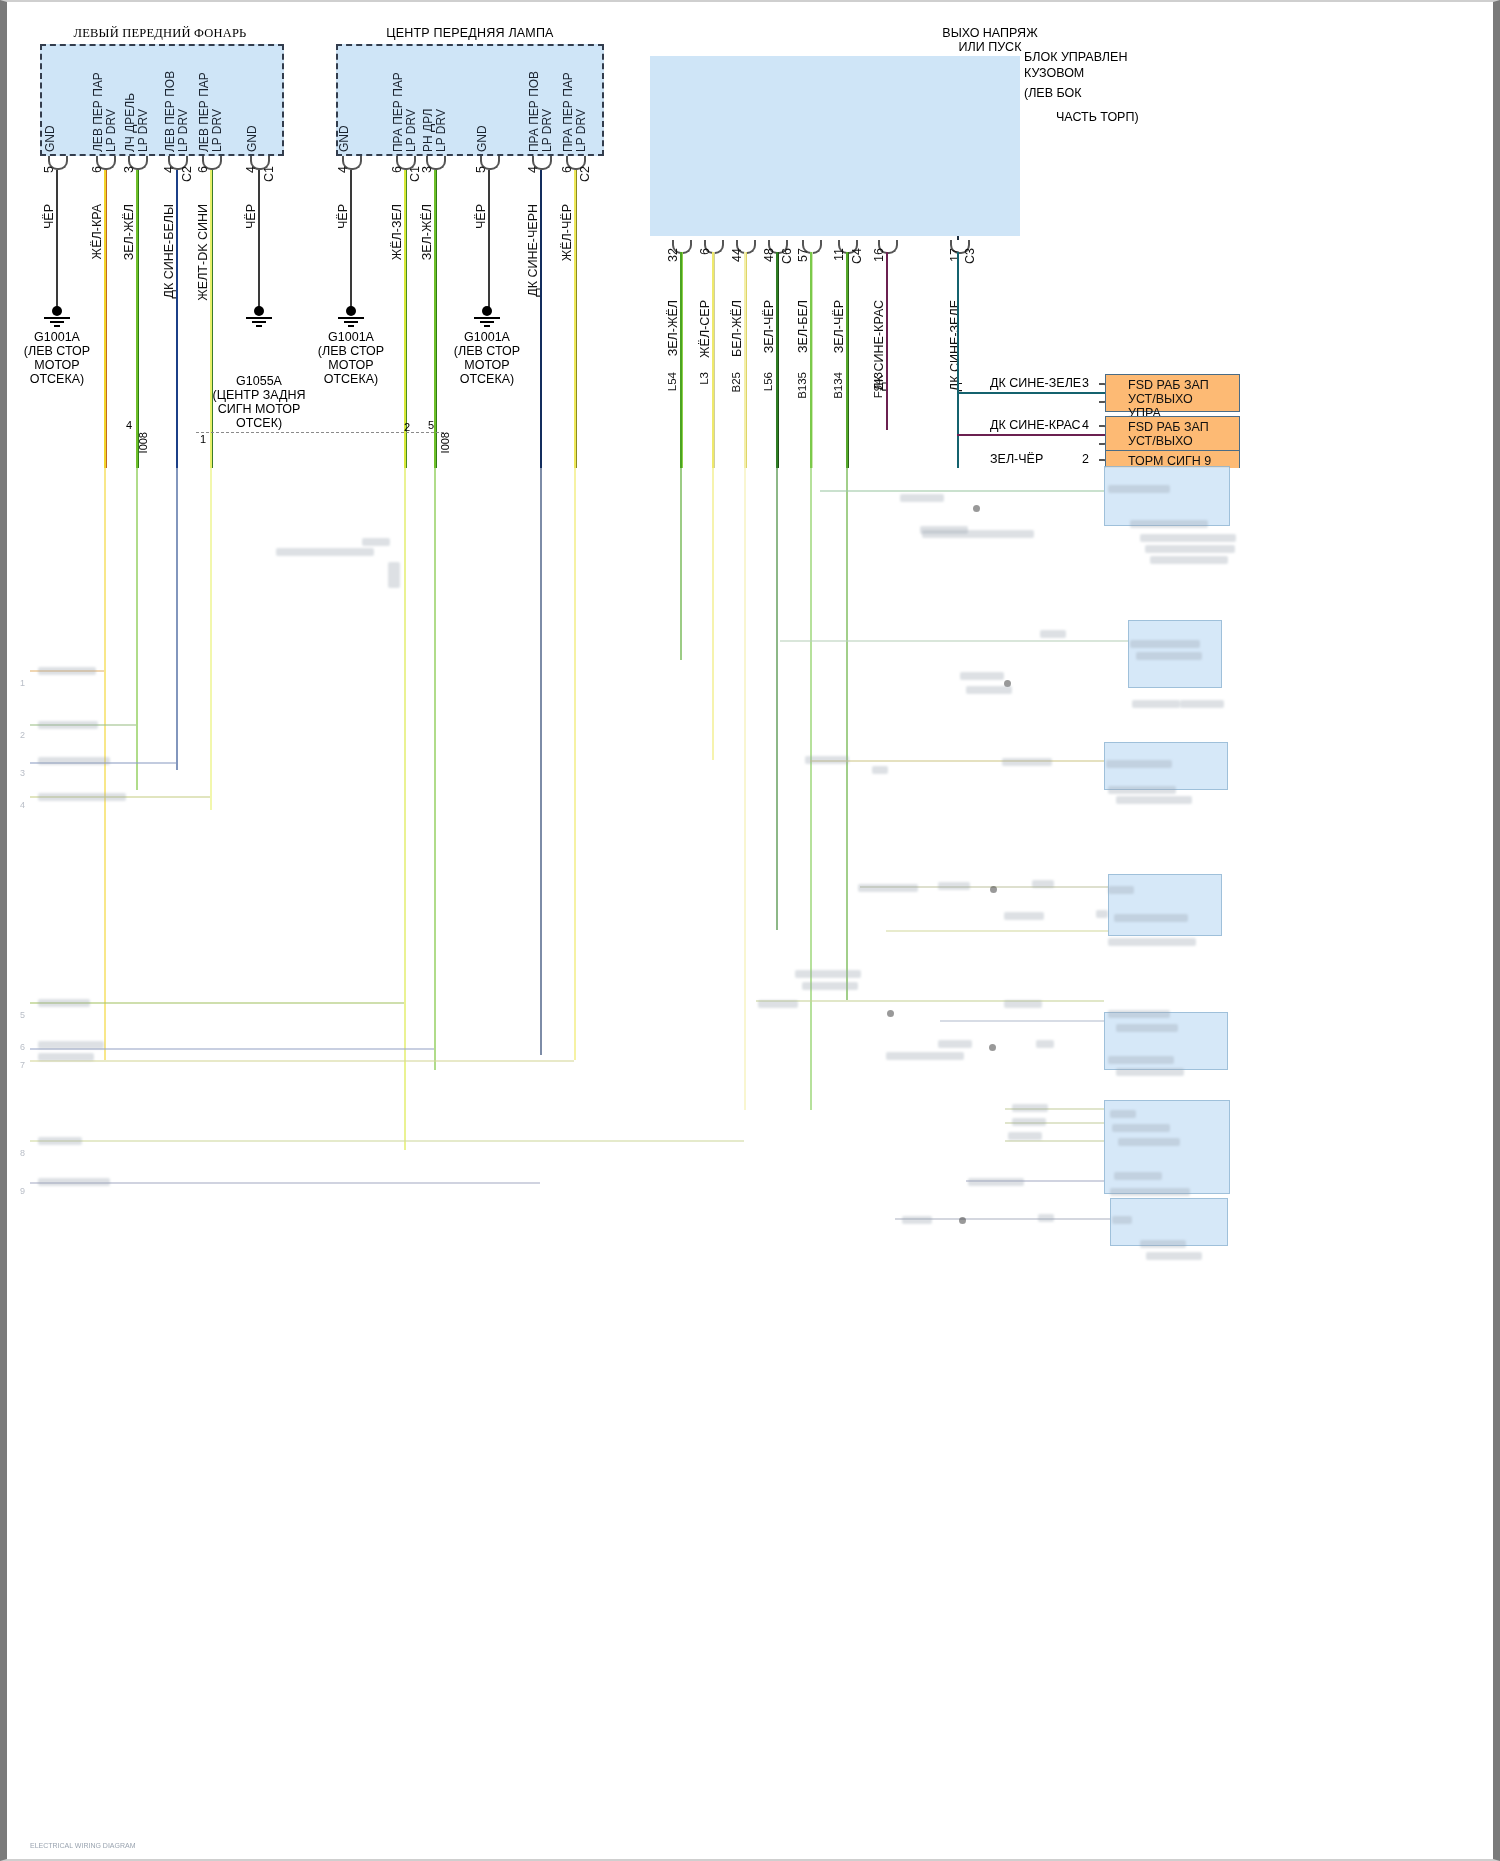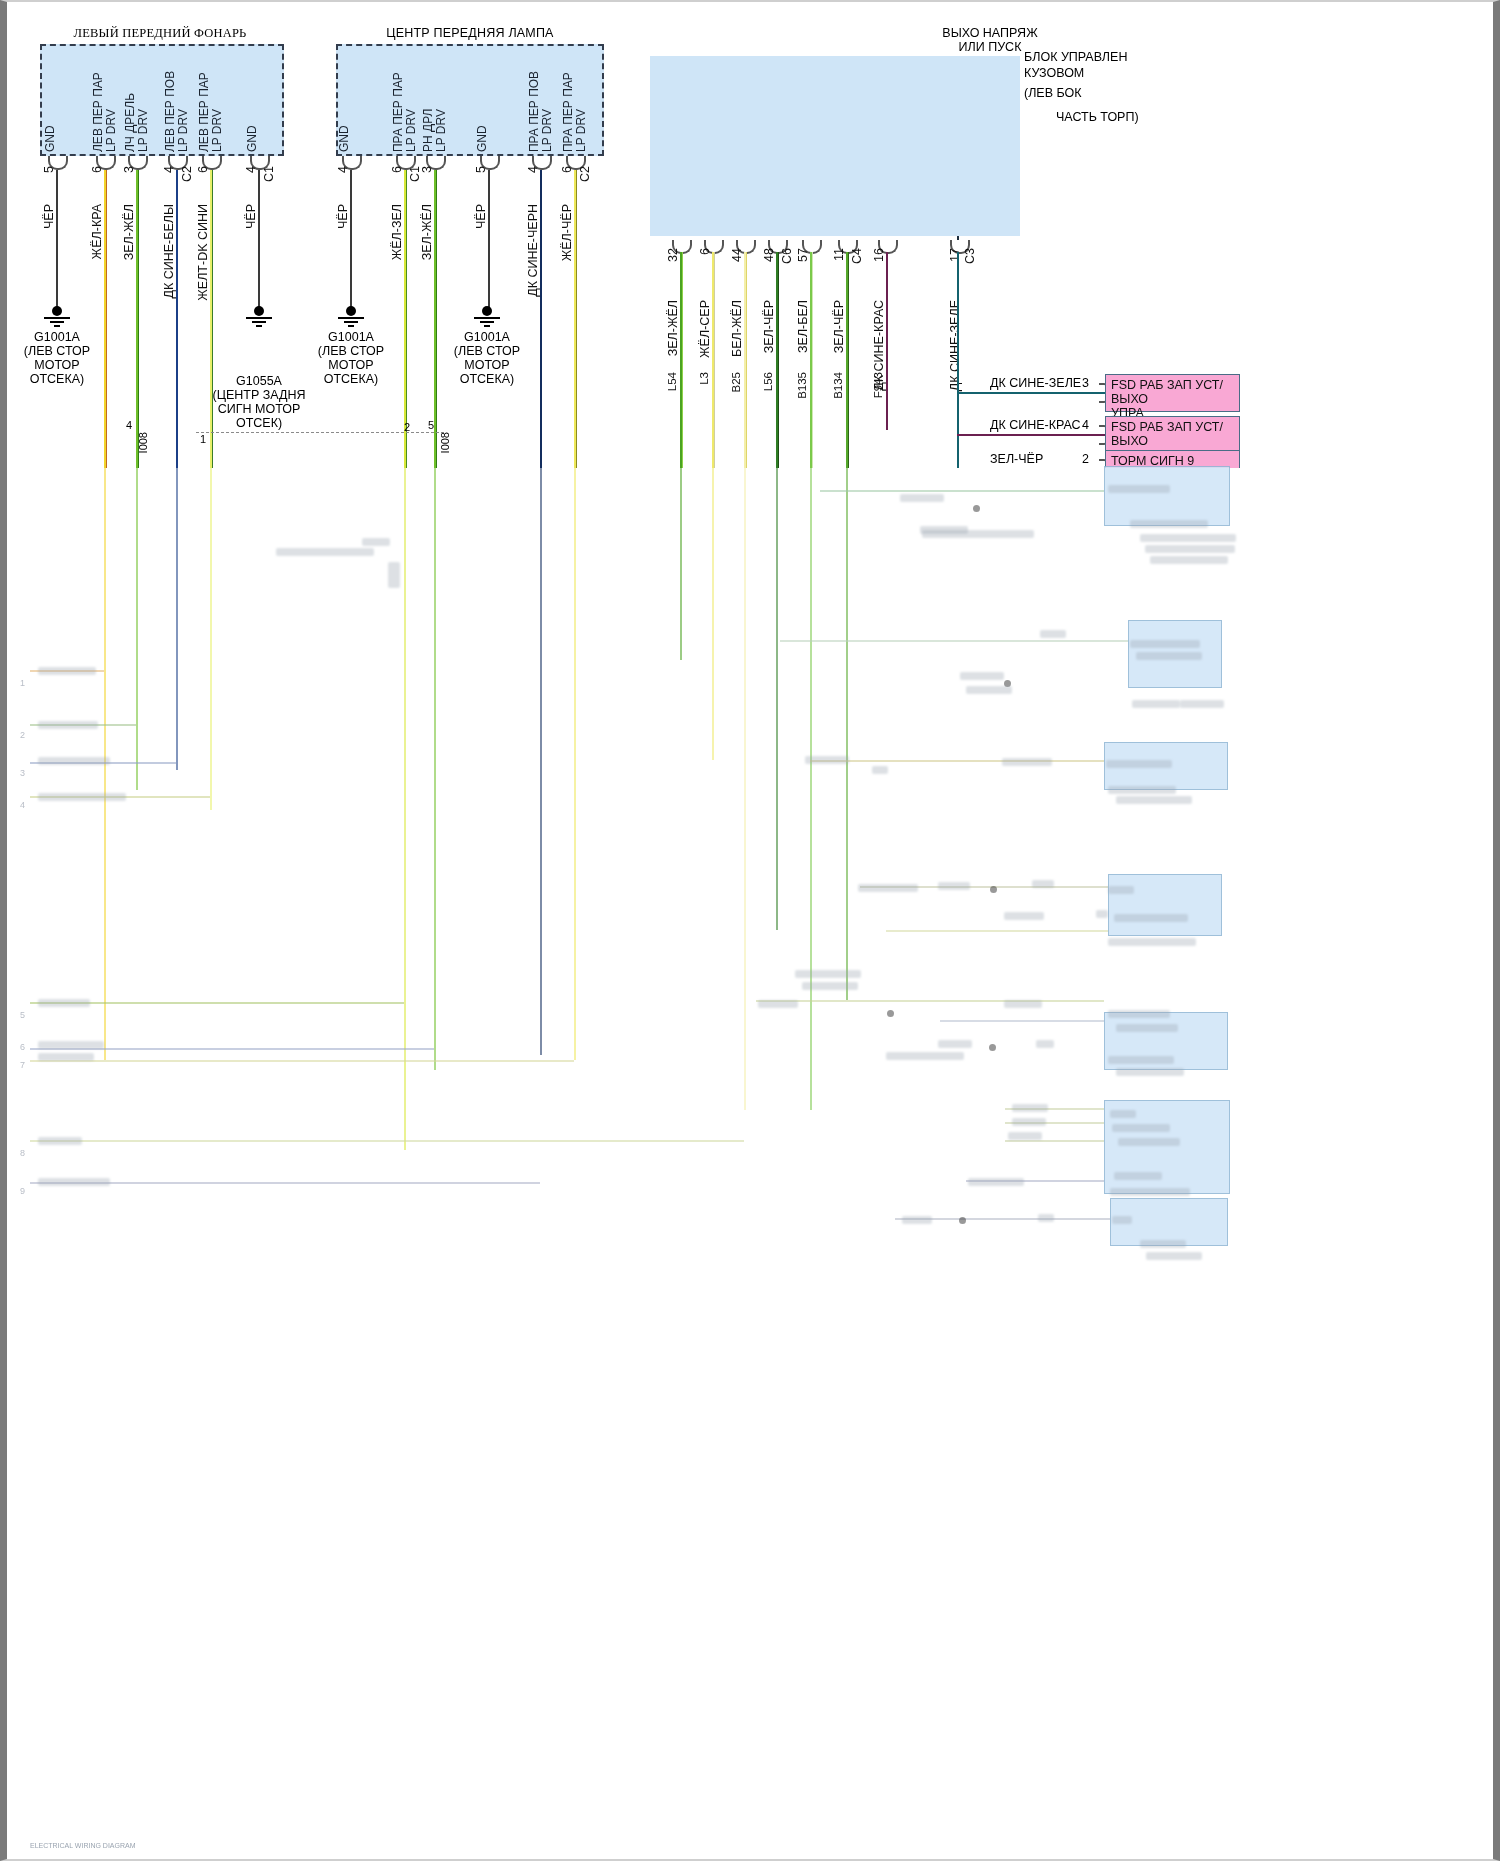--- a/index.html
+++ b/index.html
@@ -27,22 +27,22 @@
   .txt-c{position:absolute;font-size:12.5px;color:#000;line-height:14px;text-align:center;}
   .gnd{position:absolute;width:26px;height:22px;}
   .gnd .dot{position:absolute;left:8px;top:0;width:10px;height:10px;border-radius:50%;background:#000;}
   .gnd .b1{position:absolute;left:0;top:11px;width:26px;height:2px;background:#000;}
   .gnd .b2{position:absolute;left:6px;top:15px;width:14px;height:2px;background:#000;}
   .gnd .b3{position:absolute;left:10px;top:19px;width:6px;height:2px;background:#000;}
   .arrow{position:absolute;width:0;height:0;border-left:5px solid transparent;
       border-right:5px solid transparent;border-top:9px solid #2b3d52;}
   .cup{position:absolute;width:16px;height:12px;border:2px solid #555;border-top:none;
       border-radius:0 0 9px 9px;border-left-color:#555;border-right-color:#555;}
-  .fsdbox{position:absolute;background:#f9a8d4;border:1.6px solid #4a6c86;box-sizing:border-box;
-      font-size:12.5px;color:#111;padding:3px 5px;line-height:14px;}
+  .fsdbox{position:absolute;background:#fdba74;border:1.6px solid #4a6c86;box-sizing:border-box;
+      font-size:12.5px;color:#111;padding:3px 22px;line-height:14px;}
   .fuse-dot{position:absolute;width:9px;height:9px;border-radius:50%;background:#1a2b3c;}
 
   
   .fade{position:absolute;left:7px;top:468px;width:1486px;height:1391px;background:#ffffff;}
   .gbox{position:absolute;background:#cfe5f7;border:1px solid #8fb6d4;opacity:.85;}
   .gline{position:absolute;height:0;border-top-width:2px;border-top-style:solid;opacity:.55;}
   .gvline{position:absolute;width:0;border-left-width:2px;border-left-style:solid;opacity:.55;}
   .gblur{position:absolute;background:#9aa4b0;opacity:.33;border-radius:2px;filter:blur(1.2px);}
   .gdot{position:absolute;width:7px;height:7px;border-radius:50%;background:#333;opacity:.5;}
   .footer{position:absolute;left:30px;bottom:12px;font-size:7px;color:#9aa4b0;}

